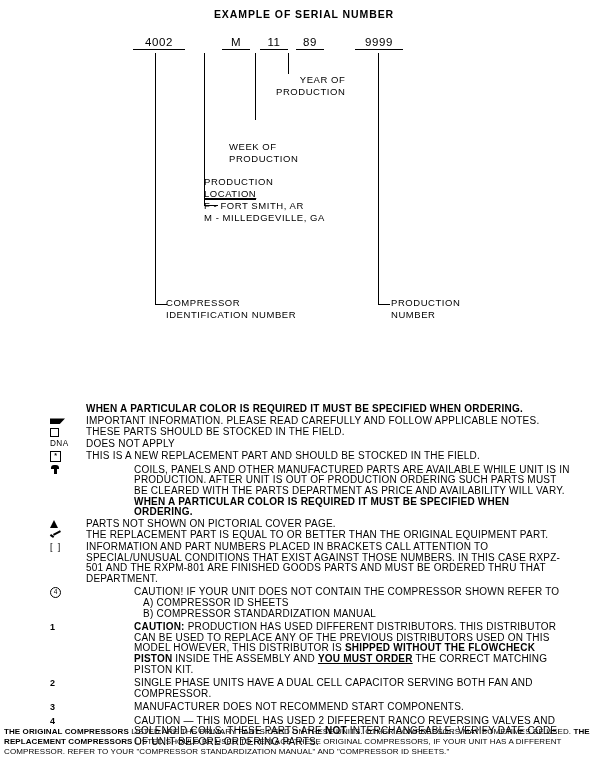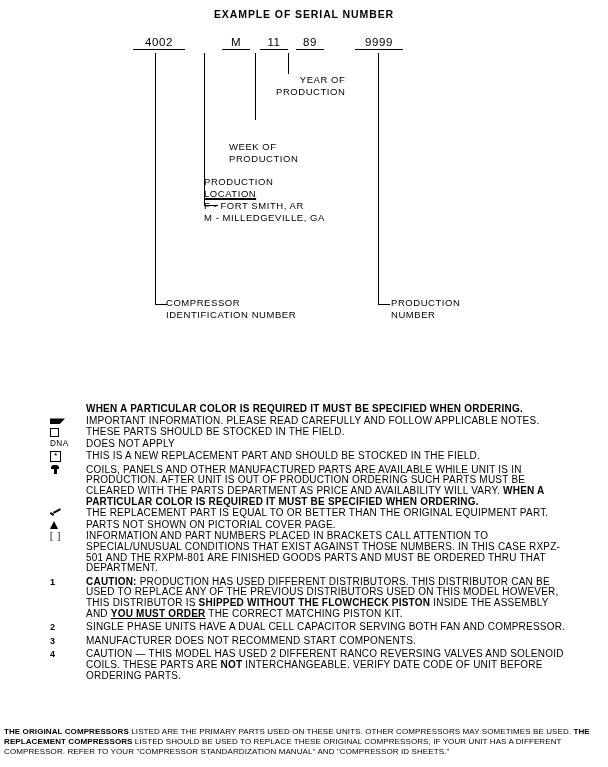--- a/index.html
+++ b/index.html
@@ -111,21 +111,21 @@
   .note-body .b { font-weight: bold; }
   .note-body .bu { font-weight: bold; text-decoration: underline; }
   .note-body .sub { display: block; padding-left: 9px; }
   .note-num {
     width: 36px;
     flex: 0 0 36px;
     font-size: 9px;
     font-weight: bold;
     line-height: 10.6px;
   }
-  .note-row.spaced { margin-top: 3px; }
+  .note-row.spaced { margin-top: 3px; gap: 48px; }
 
   
   .sym-flag {
     display: inline-block;
     width: 15px;
     height: 6px;
     background: #000;
     clip-path: polygon(0 0, 100% 0, 62% 100%, 0 100%);
     vertical-align: middle;
     margin-top: 2px;
@@ -301,31 +301,35 @@
       </div>
       <div class="note-row">
         <div class="note-sym"><span class="sym-boxstar">*</span></div>
         <div class="note-body">THIS IS A NEW REPLACEMENT PART AND SHOULD BE STOCKED IN THE FIELD.</div>
       </div>
       <div class="note-row spaced">
         <div class="note-sym"><span class="sym-tee"></span></div>
         <div class="note-body">COILS, PANELS AND OTHER MANUFACTURED PARTS ARE AVAILABLE WHILE UNIT IS IN PRODUCTION. AFTER UNIT IS OUT OF PRODUCTION ORDERING SUCH PARTS MUST BE CLEARED WITH THE PARTS DEPARTMENT AS PRICE AND AVAILABILITY WILL VARY. <span class="b">WHEN A PARTICULAR COLOR IS REQUIRED IT MUST BE SPECIFIED WHEN ORDERING.</span></div>
       </div>
       <div class="note-row">
+        <div class="note-sym"><span class="sym-tri"></span></div>
+        <div class="note-body">PARTS NOT SHOWN ON PICTORIAL COVER PAGE.</div>
+      </div>
+      <div class="note-row">
         <div class="note-sym"><span class="sym-check"></span></div>
         <div class="note-body">THE REPLACEMENT PART IS EQUAL TO OR BETTER THAN THE ORIGINAL EQUIPMENT PART.</div>
       </div>
       <div class="note-row">
-        <div class="note-sym"><span class="sym-tri"></span></div>
-        <div class="note-body">PARTS NOT SHOWN ON PICTORIAL COVER PAGE.</div>
-      </div>
-      <div class="note-row">
         <div class="note-sym"><span class="sym-brk">[ ]</span></div>
         <div class="note-body">INFORMATION AND PART NUMBERS PLACED IN BRACKETS CALL ATTENTION TO SPECIAL/UNUSUAL CONDITIONS THAT EXIST AGAINST THOSE NUMBERS. IN THIS CASE RXPZ-501 AND THE RXPM-801 ARE FINISHED GOODS PARTS AND MUST BE ORDERED THRU THAT DEPARTMENT.</div>
       </div>
+      <div class="note-row spaced">
+        <div class="note-sym"><span class="sym-circ">4</span></div>
+        <div class="note-body">CAUTION! IF YOUR UNIT DOES NOT CONTAIN THE COMPRESSOR SHOWN REFER TO<span class="sub">A) COMPRESSOR ID SHEETS</span><span class="sub">B) COMPRESSOR STANDARDIZATION MANUAL</span></div>
+      </div>
     </div>
   <div id="numbered-list">
       <div class="note-row spaced">
         <div class="note-num">1</div>
         <div class="note-body"><span class="b">CAUTION:</span> PRODUCTION HAS USED DIFFERENT DISTRIBUTORS. THIS DISTRIBUTOR CAN BE USED TO REPLACE ANY OF THE PREVIOUS DISTRIBUTORS USED ON THIS MODEL HOWEVER, THIS DISTRIBUTOR IS <span class="b">SHIPPED WITHOUT THE FLOWCHECK PISTON</span> INSIDE THE ASSEMBLY AND <span class="bu">YOU MUST ORDER</span> THE CORRECT MATCHING PISTON KIT.</div>
       </div>
       <div class="note-row spaced">
         <div class="note-num">2</div>
         <div class="note-body">SINGLE PHASE UNITS HAVE A DUAL CELL CAPACITOR SERVING BOTH FAN AND COMPRESSOR.</div>
       </div>

